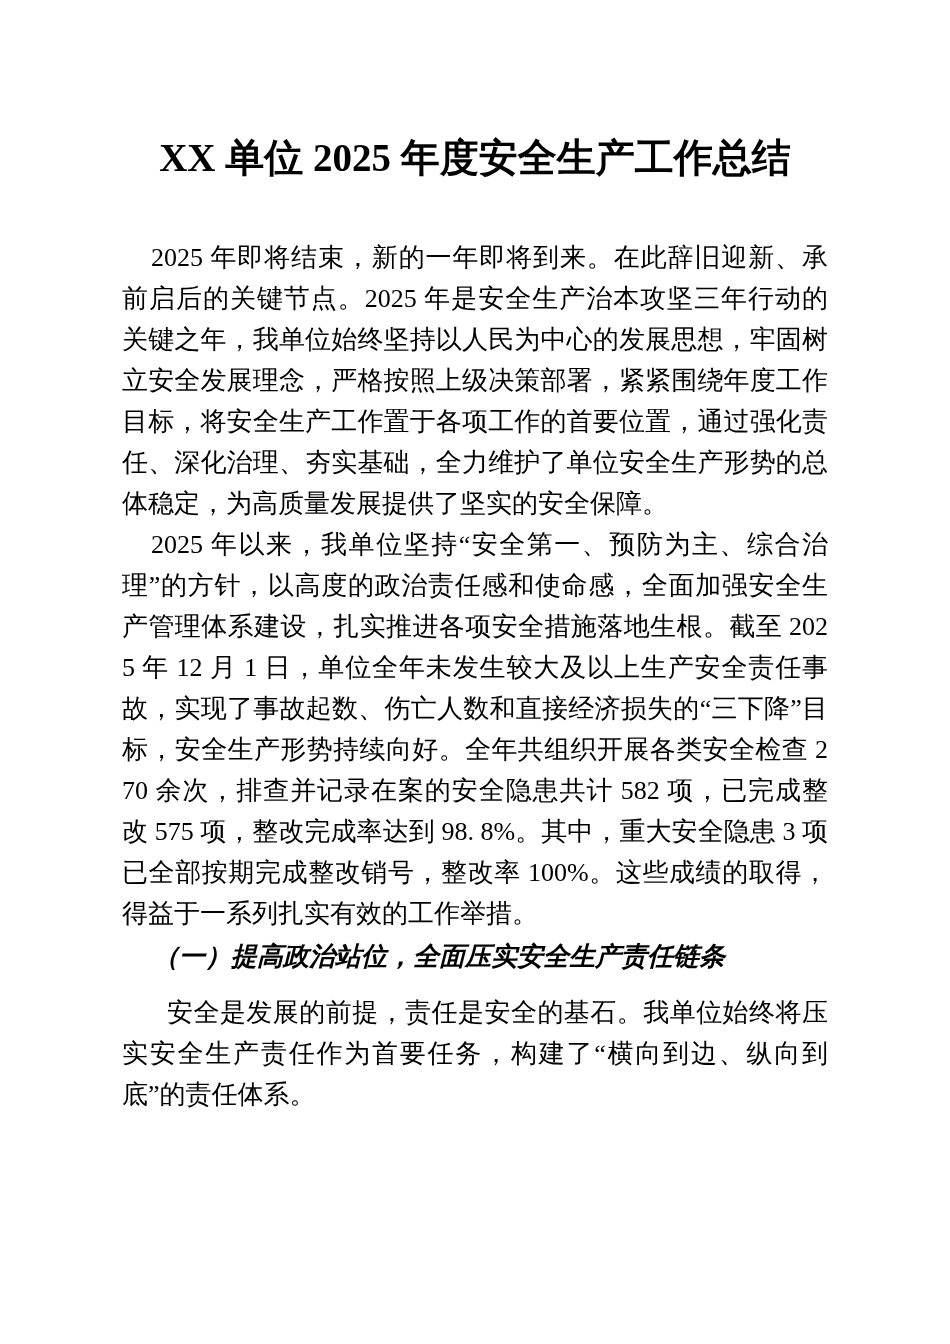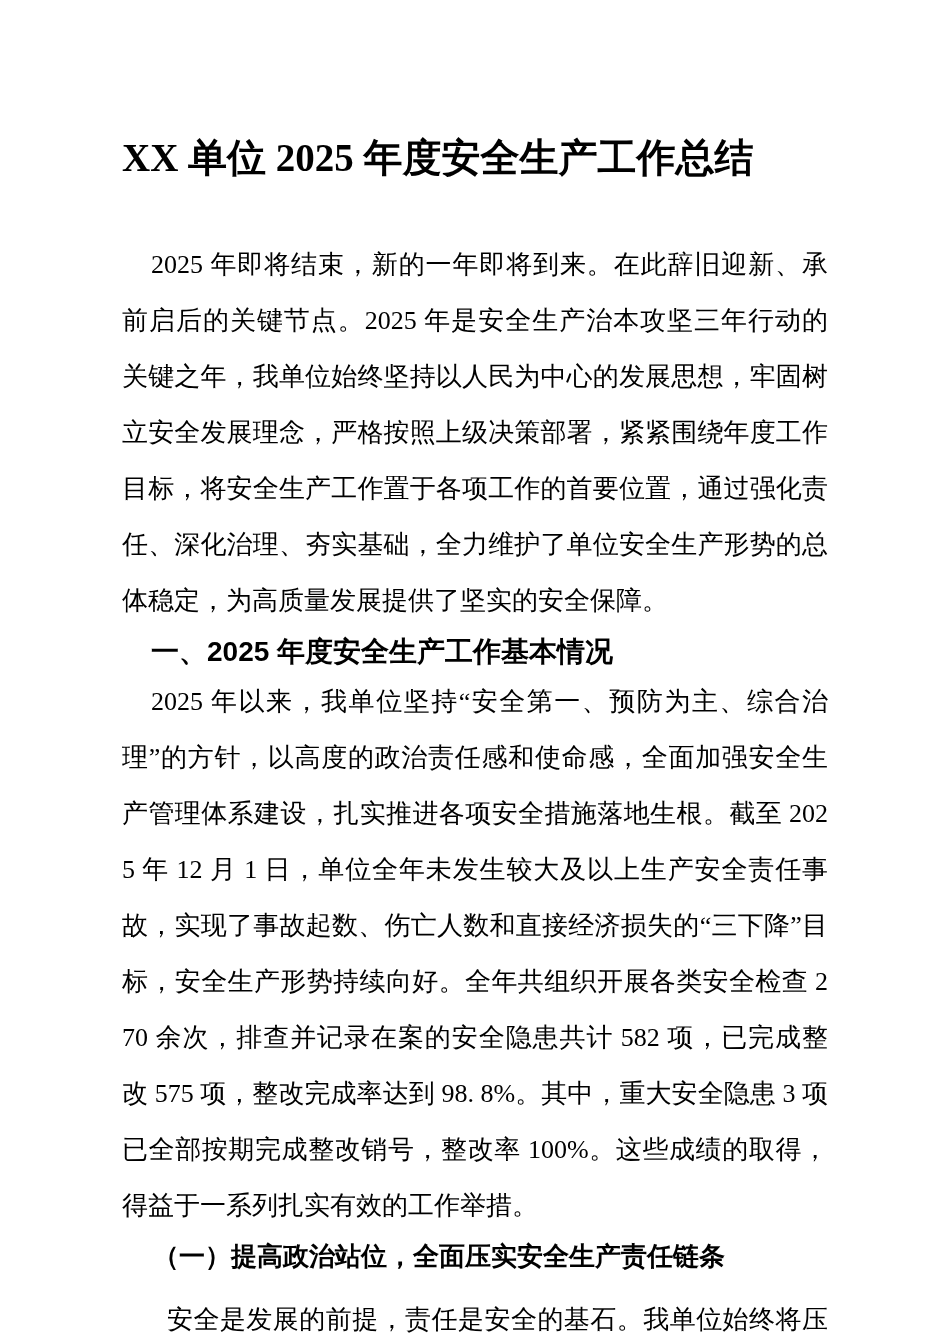--- a/index.html
+++ b/index.html
@@ -15,55 +15,56 @@
     width: 950px;
     height: 1344px;
     background: #ffffff;
     padding: 0 122px;
   }
   .doc-title {
     margin-top: 130px;
     font-size: 39px;
     line-height: 56px;
     font-weight: bold;
+    text-align: center;
     white-space: nowrap;
   }
   .para {
     font-size: 26px;
-    line-height: 56px;
+    line-height: 41px;
     text-align: justify;
     word-break: break-all;
   }
   .para-intro  { margin-top: 51px; text-indent: 29px; }
   .para-body   { text-indent: 29px; }
   .para-sub    { text-indent: 45px; margin-top: 13px; }
   .heading-1 {
     font-size: 28px;
     line-height: 45px;
     font-weight: bold;
     text-indent: 29px;
     font-family: "Liberation Sans", "DejaVu Sans", sans-serif;
   }
   .heading-2 {
     font-size: 26px;
     line-height: 45px;
     font-weight: bold;
     text-indent: 31px;
+    font-style: italic;
   }
 </style>
 </head>
 <body>
 
 <div class="page">
 
   <div class="doc-title">XX 单位 2025 年度安全生产工作总结</div>
 
   <p class="para para-intro">2025 年即将结束，新的一年即将到来。在此辞旧迎新、承前启后的关键节点。2025 年是安全生产治本攻坚三年行动的关键之年，我单位始终坚持以人民为中心的发展思想，牢固树立安全发展理念，严格按照上级决策部署，紧紧围绕年度工作目标，将安全生产工作置于各项工作的首要位置，通过强化责任、深化治理、夯实基础，全力维护了单位安全生产形势的总体稳定，为高质量发展提供了坚实的安全保障。</p>
 
-  <div class="heading-1">一、2025 年度安全生产工作基本情况</div>
 
   <p class="para para-body">2025 年以来，我单位坚持“安全第一、预防为主、综合治理”的方针，以高度的政治责任感和使命感，全面加强安全生产管理体系建设，扎实推进各项安全措施落地生根。截至 2025 年 12 月 1 日，单位全年未发生较大及以上生产安全责任事故，实现了事故起数、伤亡人数和直接经济损失的“三下降”目标，安全生产形势持续向好。全年共组织开展各类安全检查 270 余次，排查并记录在案的安全隐患共计 582 项，已完成整改 575 项，整改完成率达到 98. 8%。其中，重大安全隐患 3 项已全部按期完成整改销号，整改率 100%。这些成绩的取得，得益于一系列扎实有效的工作举措。</p>
 
   <div class="heading-2">（一）提高政治站位，全面压实安全生产责任链条</div>
 
   <p class="para para-sub">安全是发展的前提，责任是安全的基石。我单位始终将压实安全生产责任作为首要任务，构建了“横向到边、纵向到底”的责任体系。</p>
 
 </div>
 
 </body></html>

